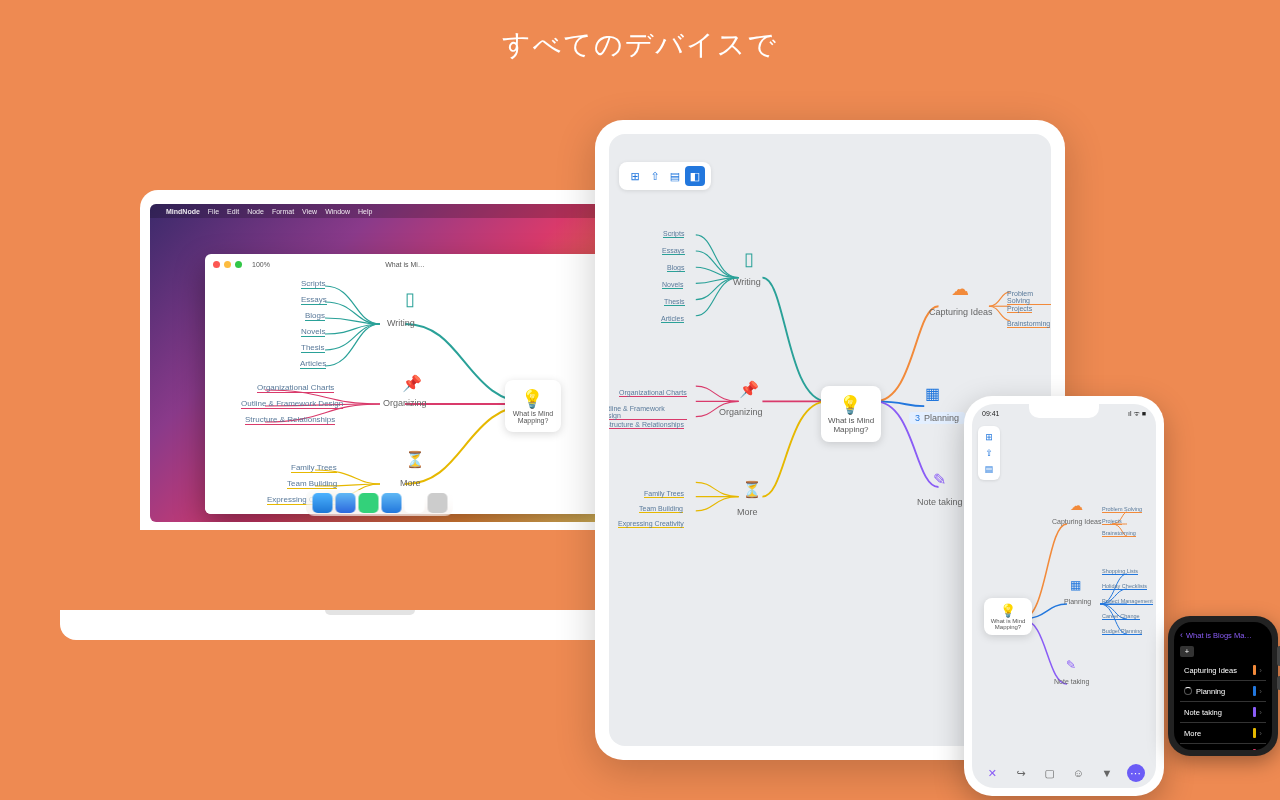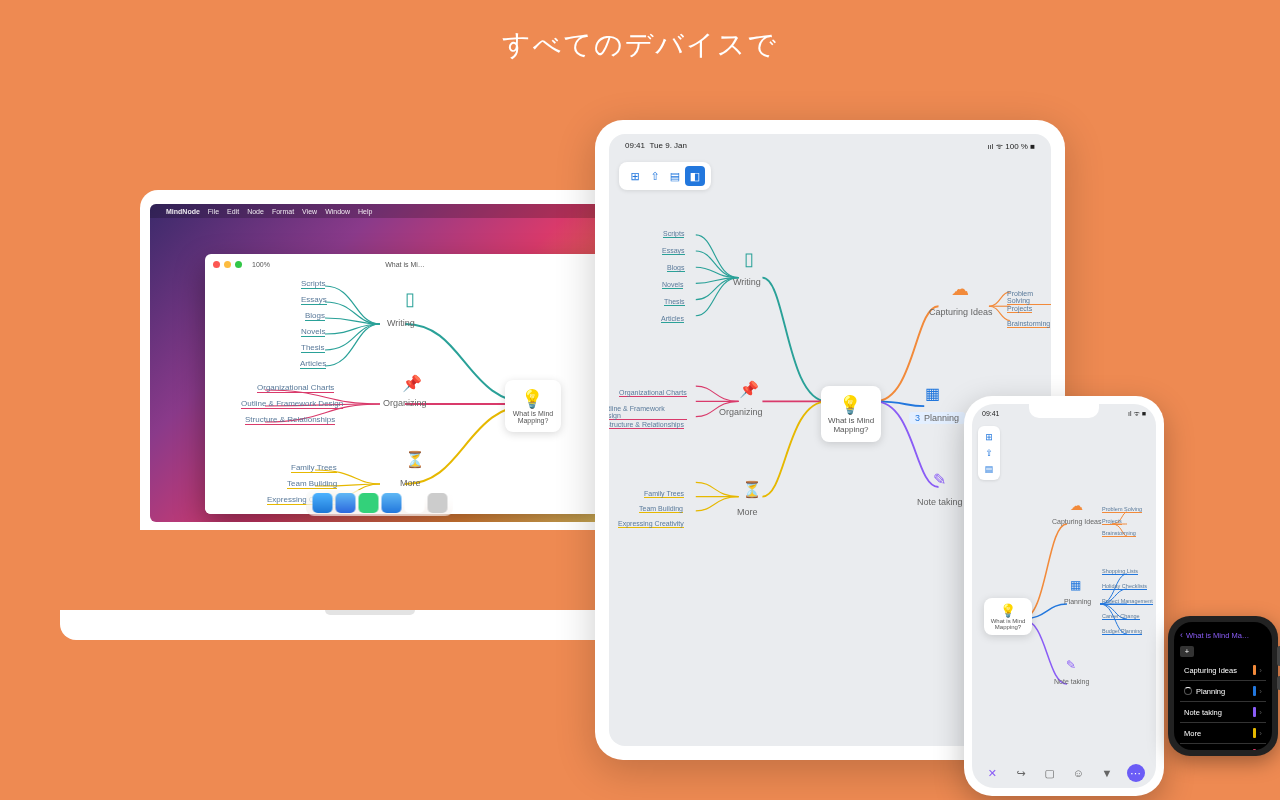--- a/index.html
+++ b/index.html
@@ -151,24 +151,20 @@
         <div class="dock-icon" style="background:#fff"></div>
         <div class="dock-icon" style="background:#ccc"></div>
       </div>
     </div>
   </div>
   <div class="laptop-base"></div>
 </div>
 
 <div class="ipad">
   <div class="ipad-screen">
-    <div class="ipad-status">
-      <div><span>09:41</span>&nbsp;&nbsp;<span>Tue 9. Jan</span></div>
-      <div><span>ııl</span> <span>ᯤ</span> <span>100 %</span> <span>■</span></div>
-    </div>
     <div class="ipad-toolbar">
       <div>⊞</div>
       <div>⇧</div>
       <div>▤</div>
       <div>◧</div>
     </div>
     <div class="ipad-canvas">
       <svg class="lines" viewBox="0 0 442 540">
         <path d="M218 220 C175 220 175 90 150 90" stroke="#2aa198" stroke-width="2" fill="none"></path>
         <path d="M218 220 C175 220 175 220 150 220" stroke="#d93a6b" stroke-width="2" fill="none"></path>
@@ -304,21 +300,21 @@
       <div class="iphone-btn">▼</div>
       <div class="iphone-btn" style="background:#6b5cf6;color:#fff;border-radius:9px">⋯</div>
     </div>
   </div>
 </div>
 
 <div class="watch">
   <div class="watch-screen">
     <div class="watch-title">
       <span class="watch-back">‹</span>
-      <span>What is Mind Ma…</span>
+      <span>What is Blogs Ma…</span>
     </div>
     <div style="width:14px;height:11px;background:#333;border-radius:2px;margin-bottom:3px;display:flex;align-items:center;justify-content:center">+</div>
     <div id="watch-list">
         <div class="watch-item">
           <div class="watch-item-t">
             <span>Capturing Ideas</span>
           </div>
           <div style="display: flex; align-items: center; gap: 3px;">
             <div class="watch-bar" style="background: rgb(242, 138, 58);"></div>
             <span class="watch-arrow">›</span>

